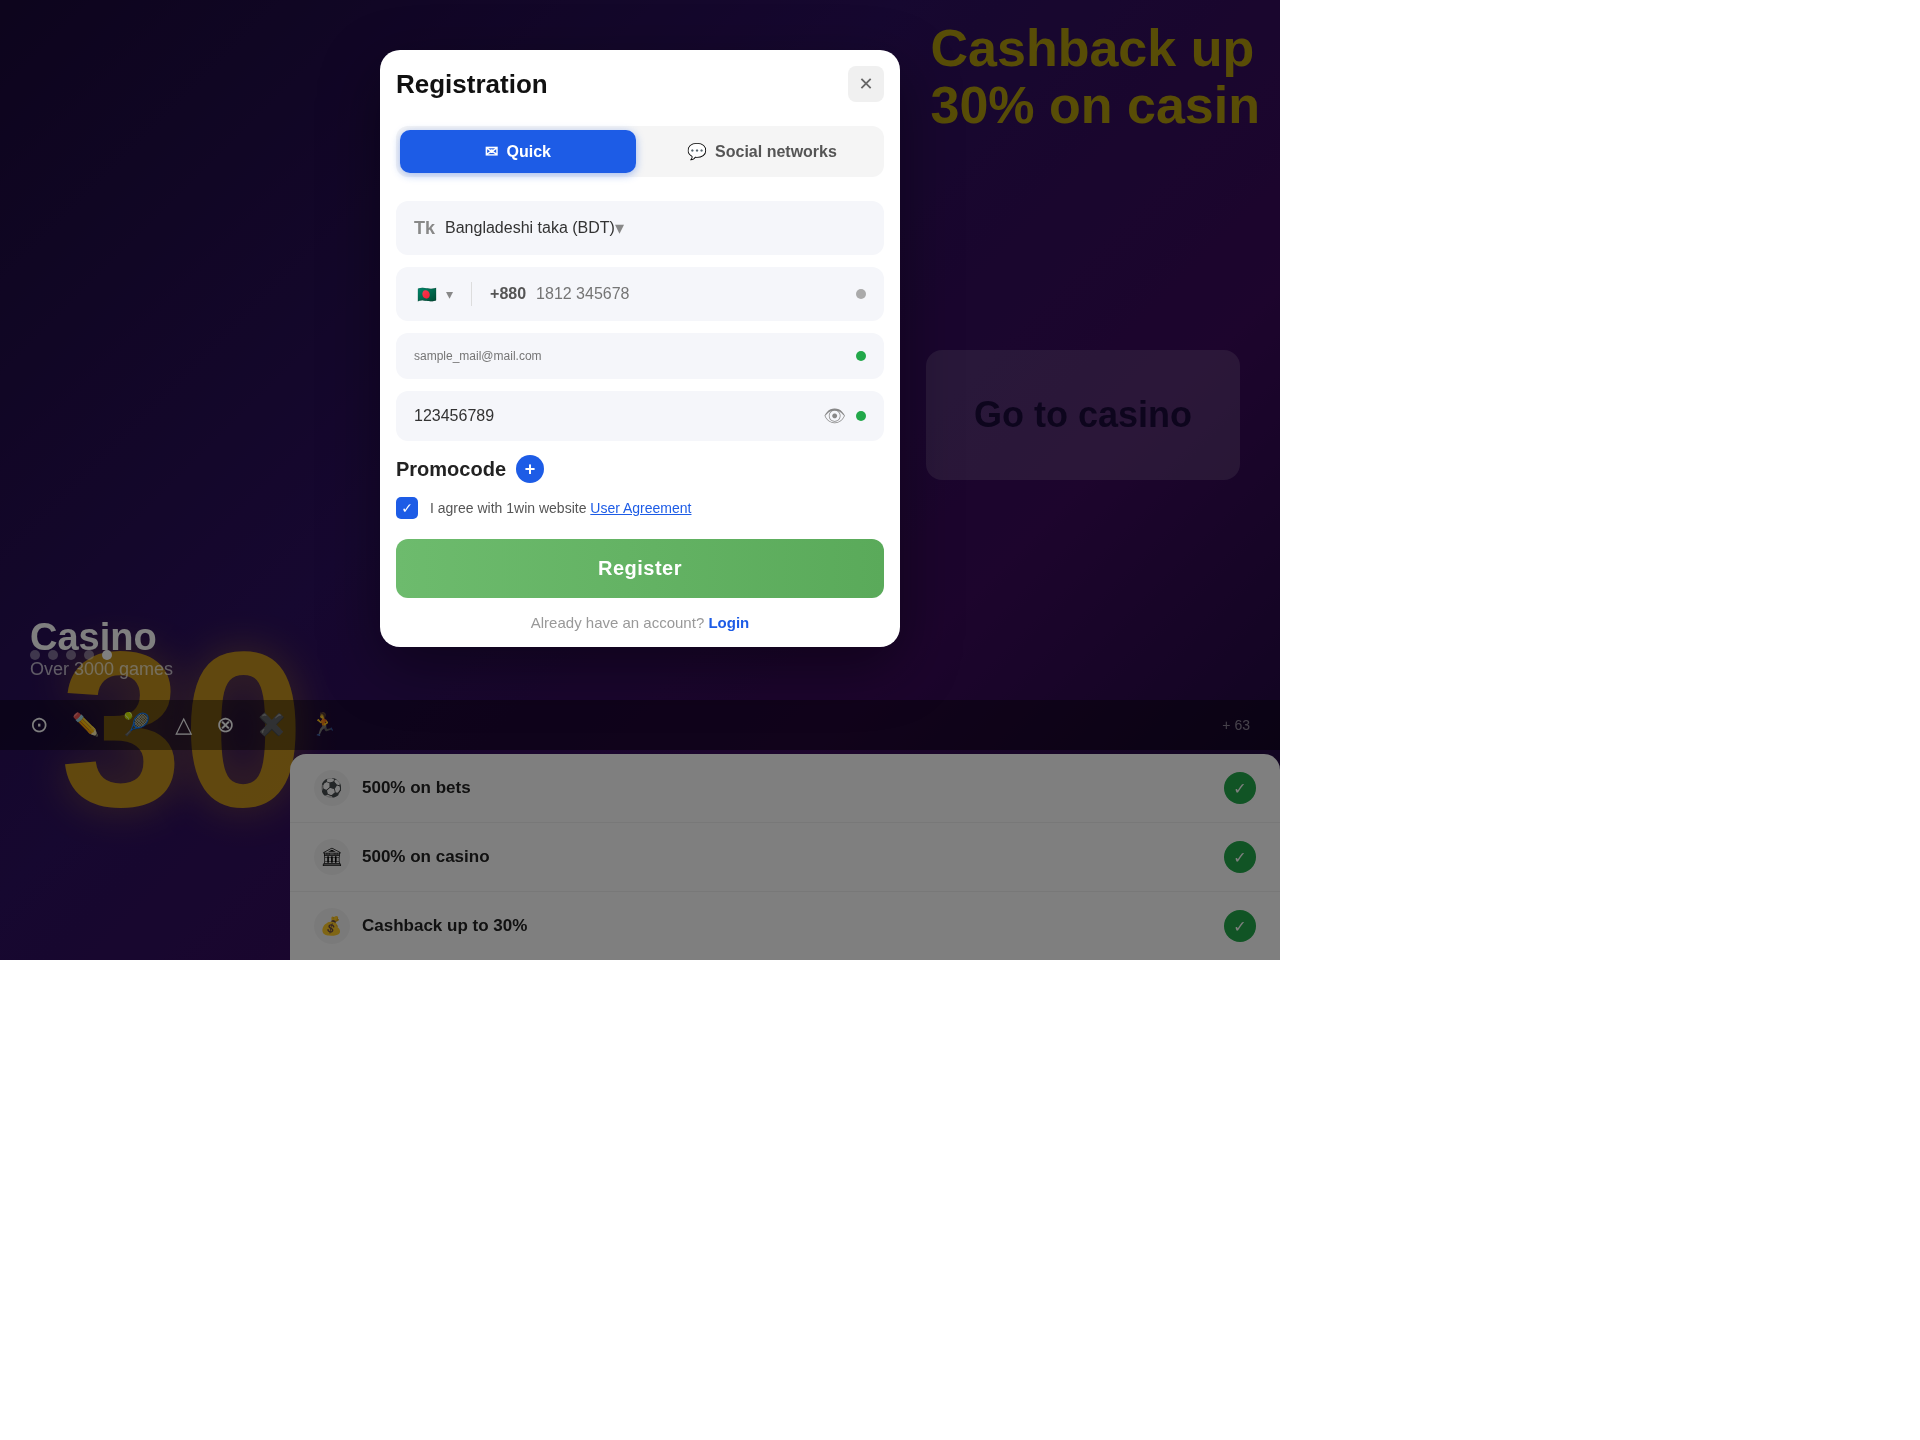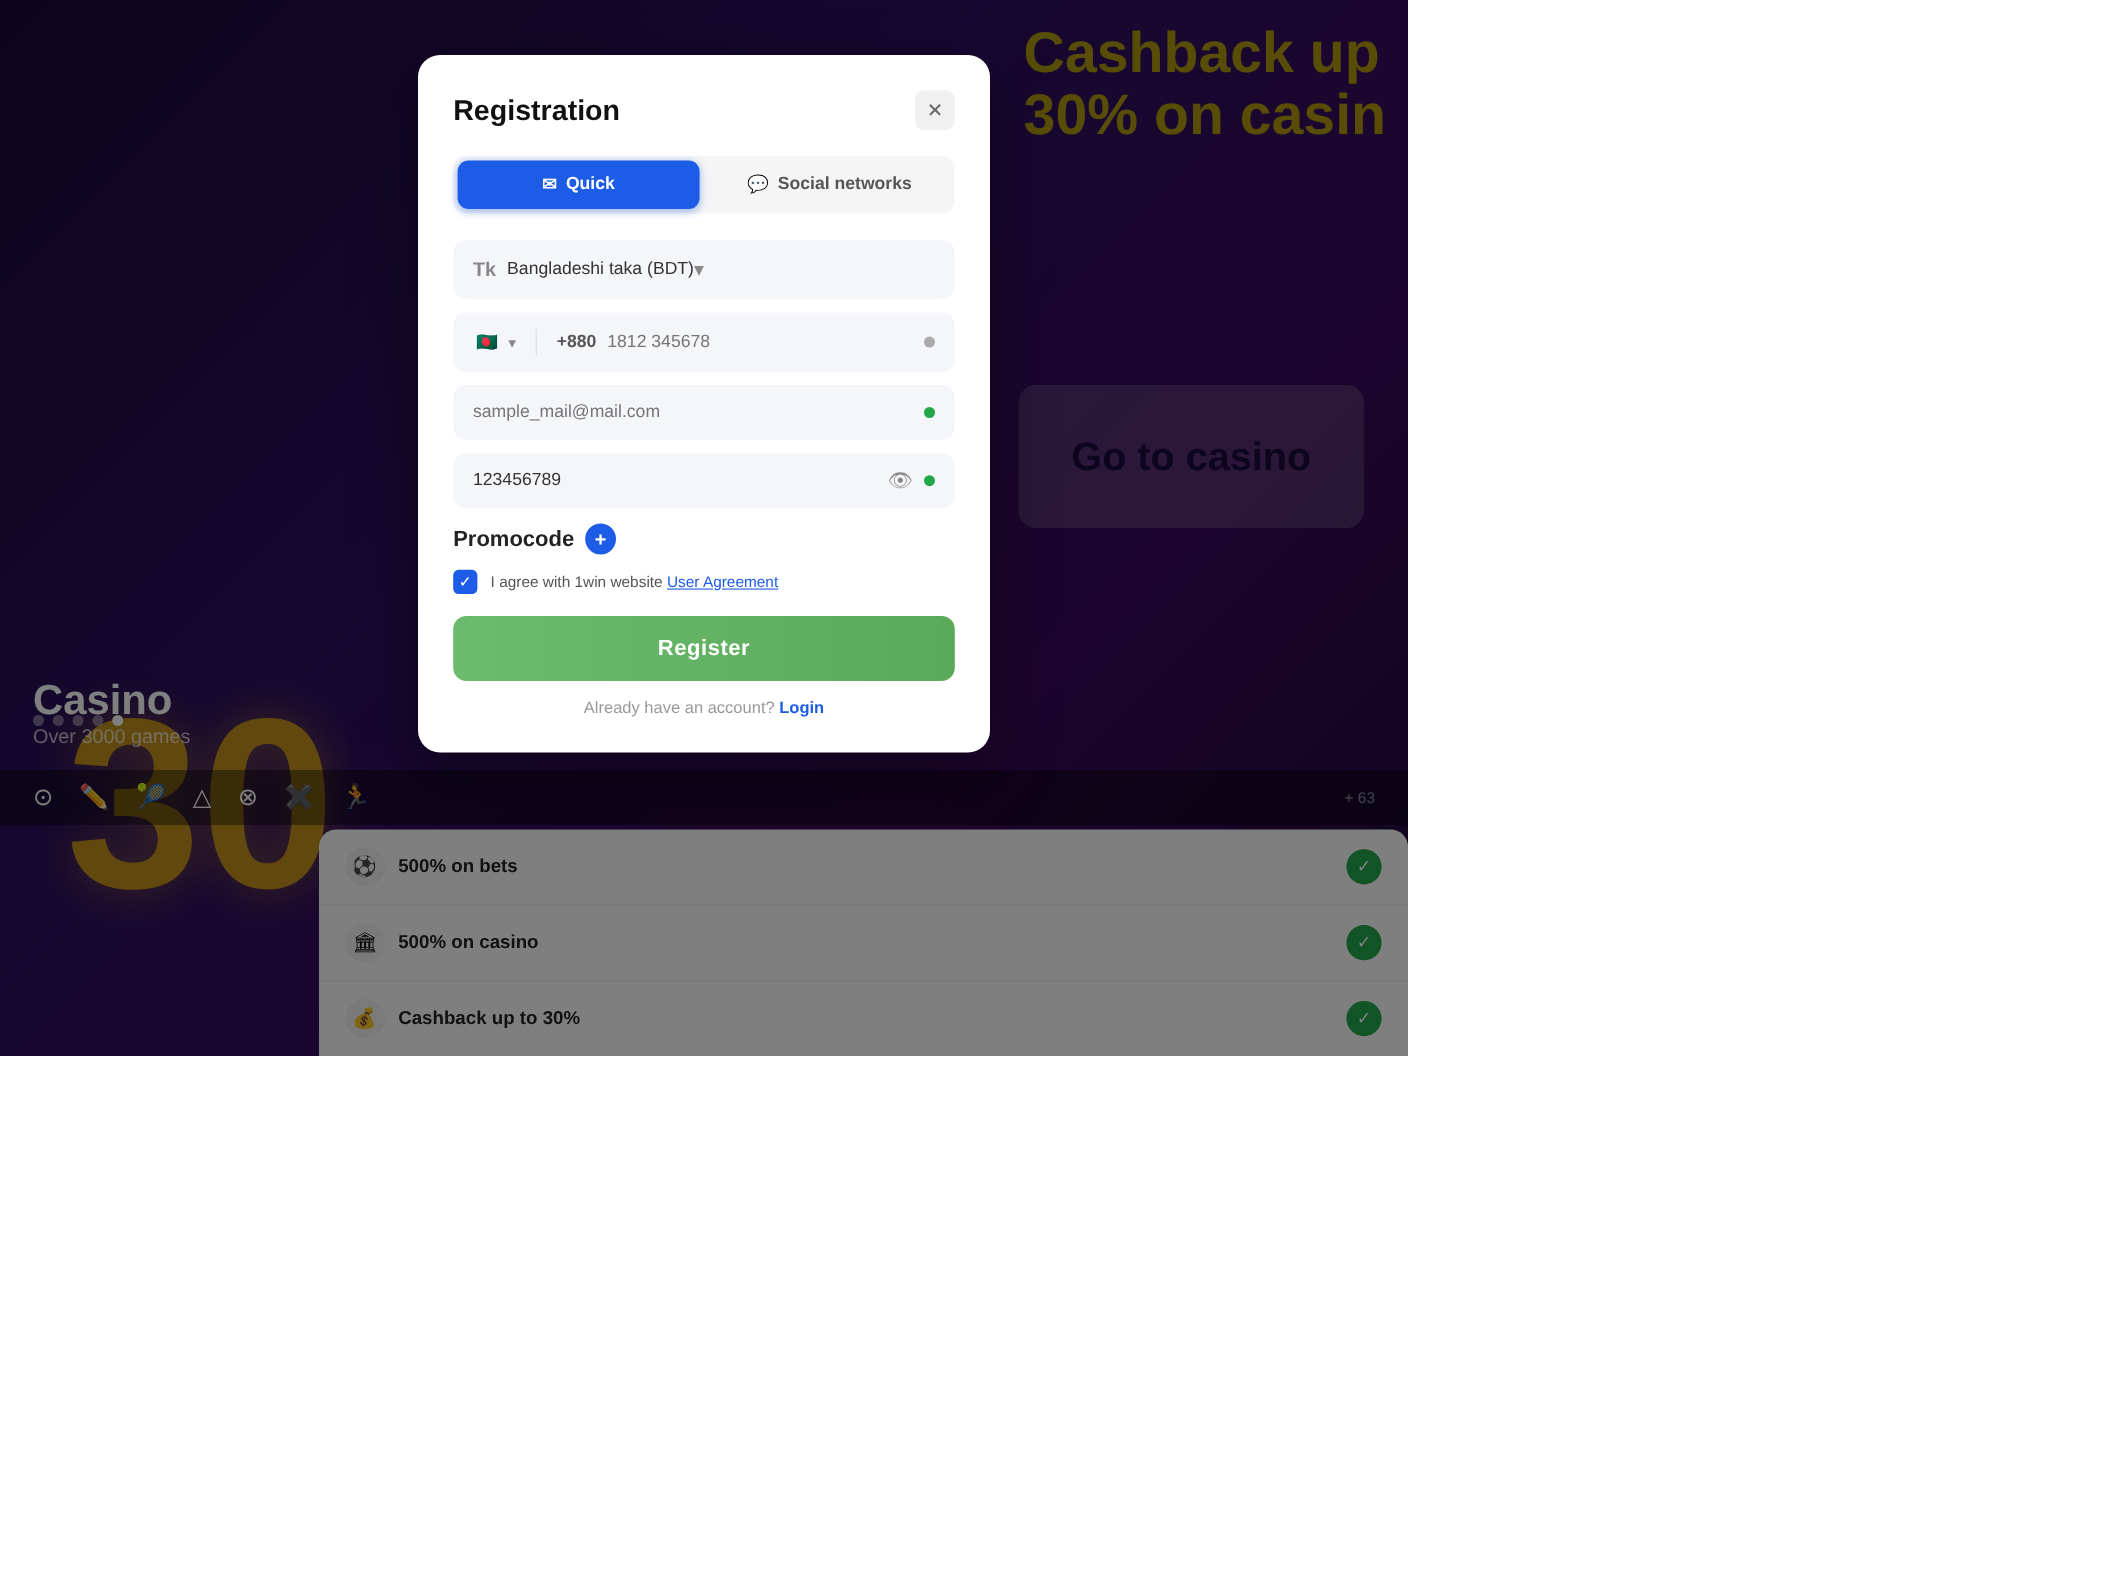--- a/index.html
+++ b/index.html
@@ -154,21 +154,21 @@
 
     
     .modal {
       position: absolute;
       top: 50px;
       left: 50%;
       transform: translateX(-50%);
       width: 520px;
       background: white;
       border-radius: 20px;
-      padding: 32px;
+      padding: 16px;
       z-index: 10;
       box-shadow: 0 20px 60px rgba(0,0,0,0.4);
     }
 
     .modal-header {
       display: flex;
       align-items: center;
       justify-content: space-between;
       margin-bottom: 24px;
     }
@@ -331,21 +331,21 @@
       font-size: 16px;
       display: flex;
       align-items: center;
       justify-content: space-between;
     }
 
     .email-input {
       background: transparent;
       border: none;
       outline: none;
-      font-size: 16px;
+      font-size: 12px;
       color: #a16207;
       flex: 1;
     }
 
     .password-field {
       width: 100%;
       padding: 14px 18px;
       background: #f5f6fa;
       border: none;
       border-radius: 12px;

